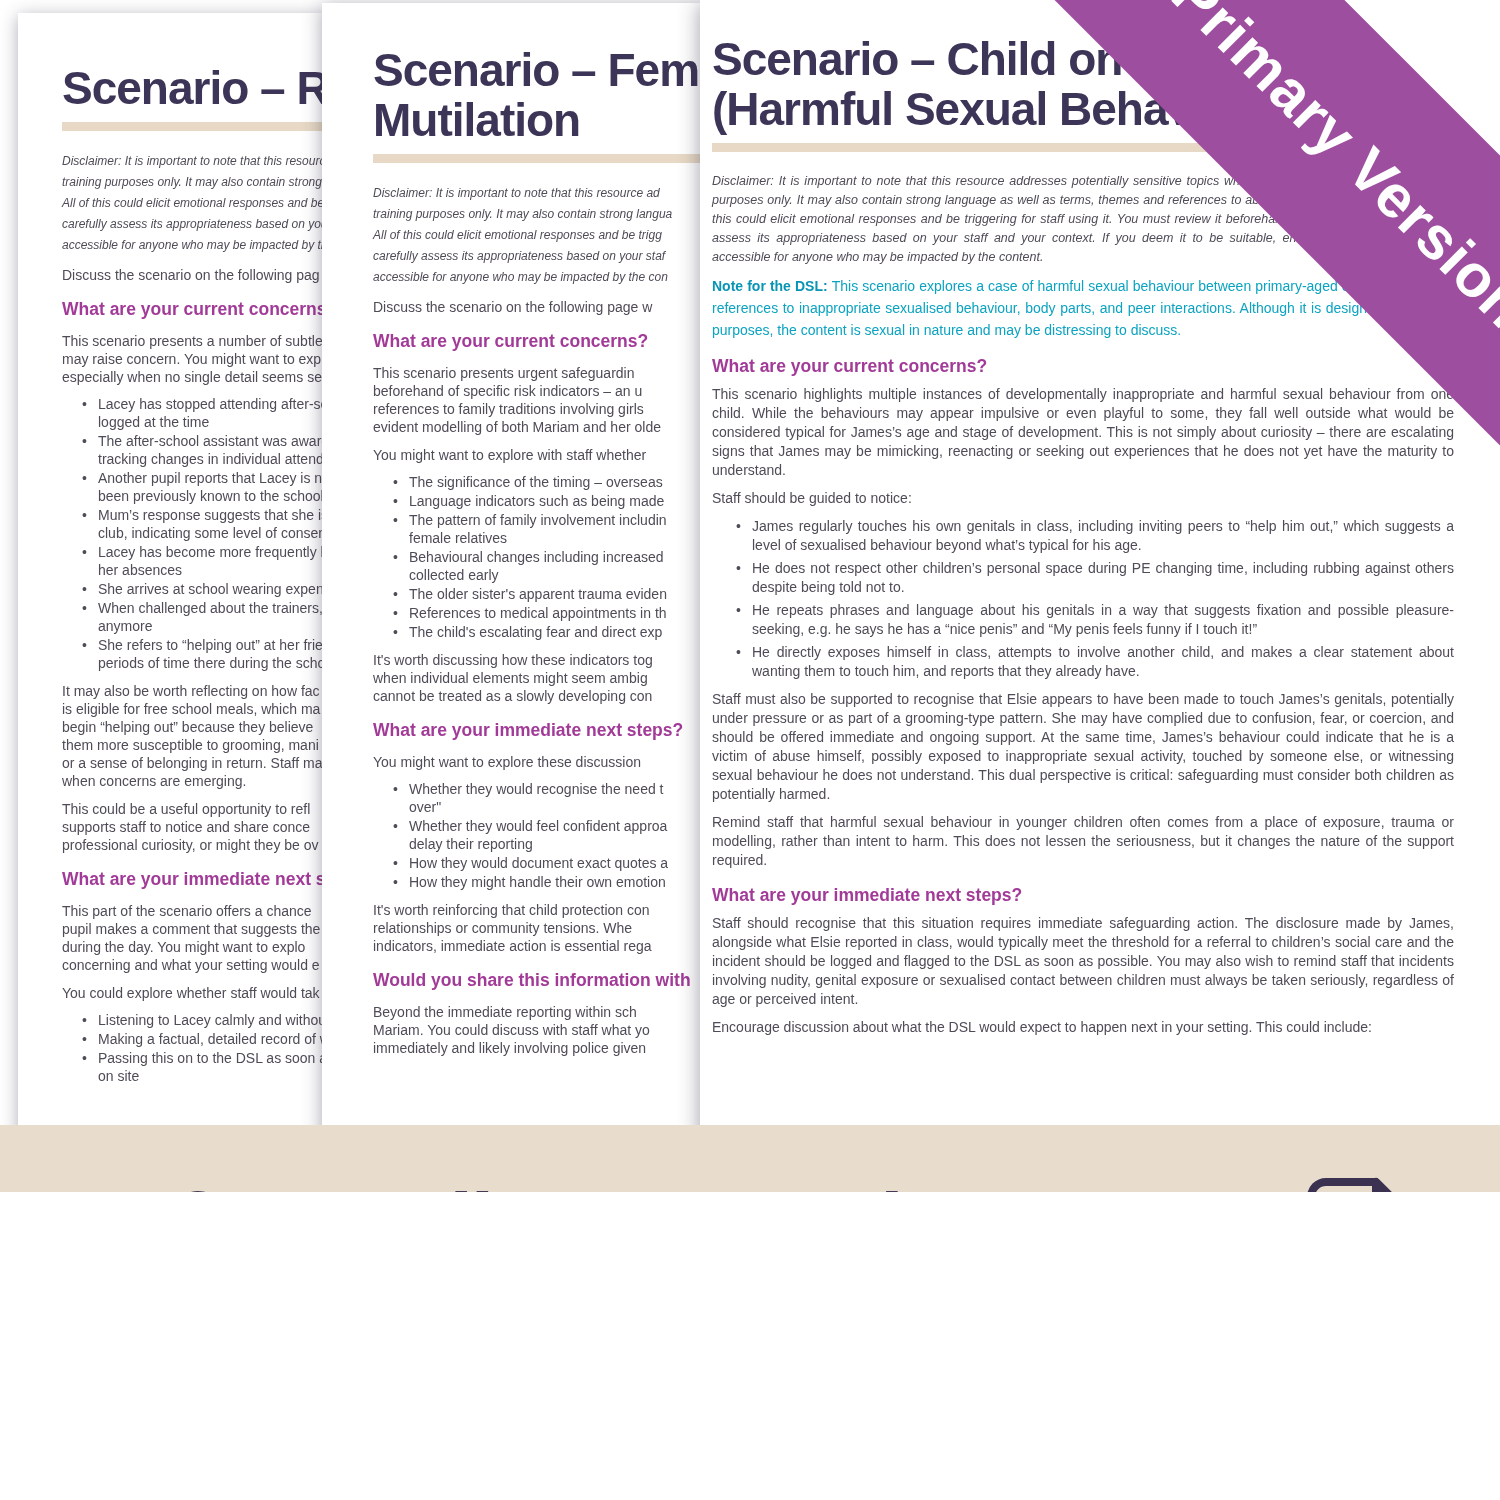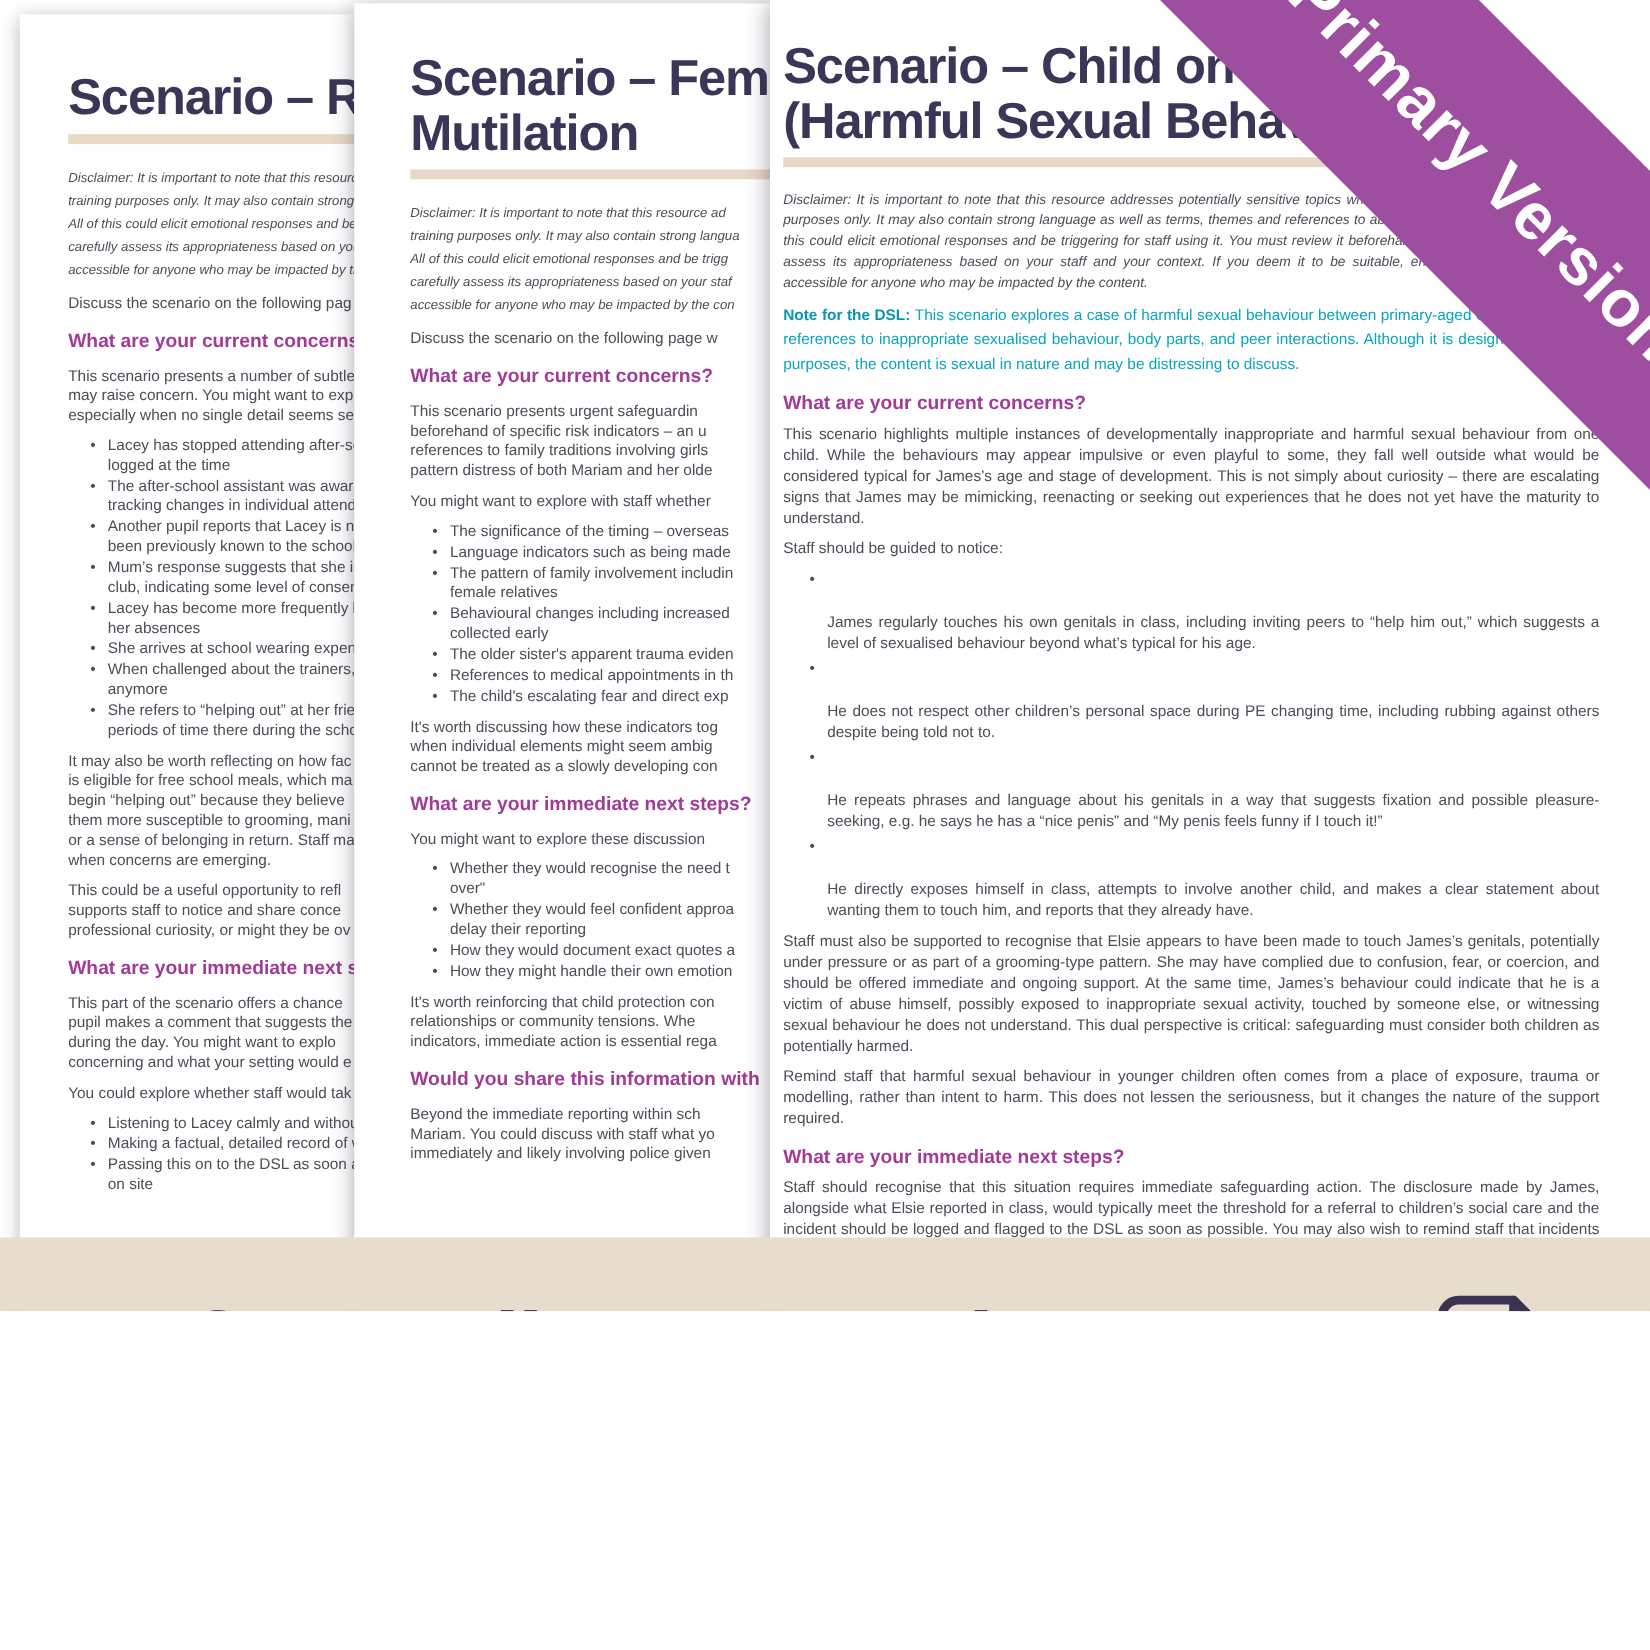--- a/index.html
+++ b/index.html
@@ -31,21 +31,21 @@
   .note{color:#0ba3c1;font-size:14px;line-height:22px;text-align:justify;margin:0 0 12px;}
   .note b{color:#0895b5;}
 
   .bullets{margin:0 0 9px;padding-left:20px;}
   #page-2 .bullets{padding-left:24px;}
   .bullet{display:flex;margin:0 0 1px;}
   #page-2 .bullet{margin:0 0 4px;}
   .dot{flex:0 0 16px;font-size:14px;line-height:18px;}
   #page-2 .dot{line-height:19px;}
   .bl{flex:1;min-width:0;}
-  .bl.flow-text{text-align:justify;font-size:14px;line-height:19px;margin-top:39px;}
+  .bl.flow-text{text-align:justify;font-size:14px;line-height:19px;}
 
   
   .logo{position:absolute;bottom:24px;display:inline-block;height:46px;}
   #page-0 .logo{left:44px;} #page-1 .logo{left:51px;} #page-2 .logo{left:12px;}
   .logo-text{position:relative;z-index:1;font-weight:normal;font-size:34px;line-height:42px;
              color:#2e2a45;letter-spacing:-1px;}
   .logo-bar{position:absolute;left:-2px;bottom:5px;width:calc(100% + 28px);height:7px;background:#dcc9a4;z-index:0;}
   .logo-arrow{position:absolute;right:-32px;bottom:2px;z-index:0;}
   .logo-idot{position:absolute;left:124px;top:2px;width:5px;height:5px;background:#4b42c7;z-index:2;}
 
@@ -217,21 +217,21 @@
       </div>
     <div class="blocks">
         <div class="para">
           <div class="line">Discuss the scenario on the following page w</div>
         </div>
         <div class="h-sec">What are your current concerns?</div>
         <div class="para">
           <div class="line">This scenario presents urgent safeguardin</div>
           <div class="line">beforehand of specific risk indicators – an u</div>
           <div class="line">references to family traditions involving girls</div>
-          <div class="line">pattern distress of both Mariam and her olde</div>
+          <div class="line">evident modelling of both Mariam and her olde</div>
         </div>
         <div class="para">
           <div class="line">You might want to explore with staff whether</div>
         </div>
         <div class="bullets">
           <div class="bullet">
             <div class="dot">•</div>
             <div class="bl">
               <div class="line">The significance of the timing – overseas</div>
             </div>

